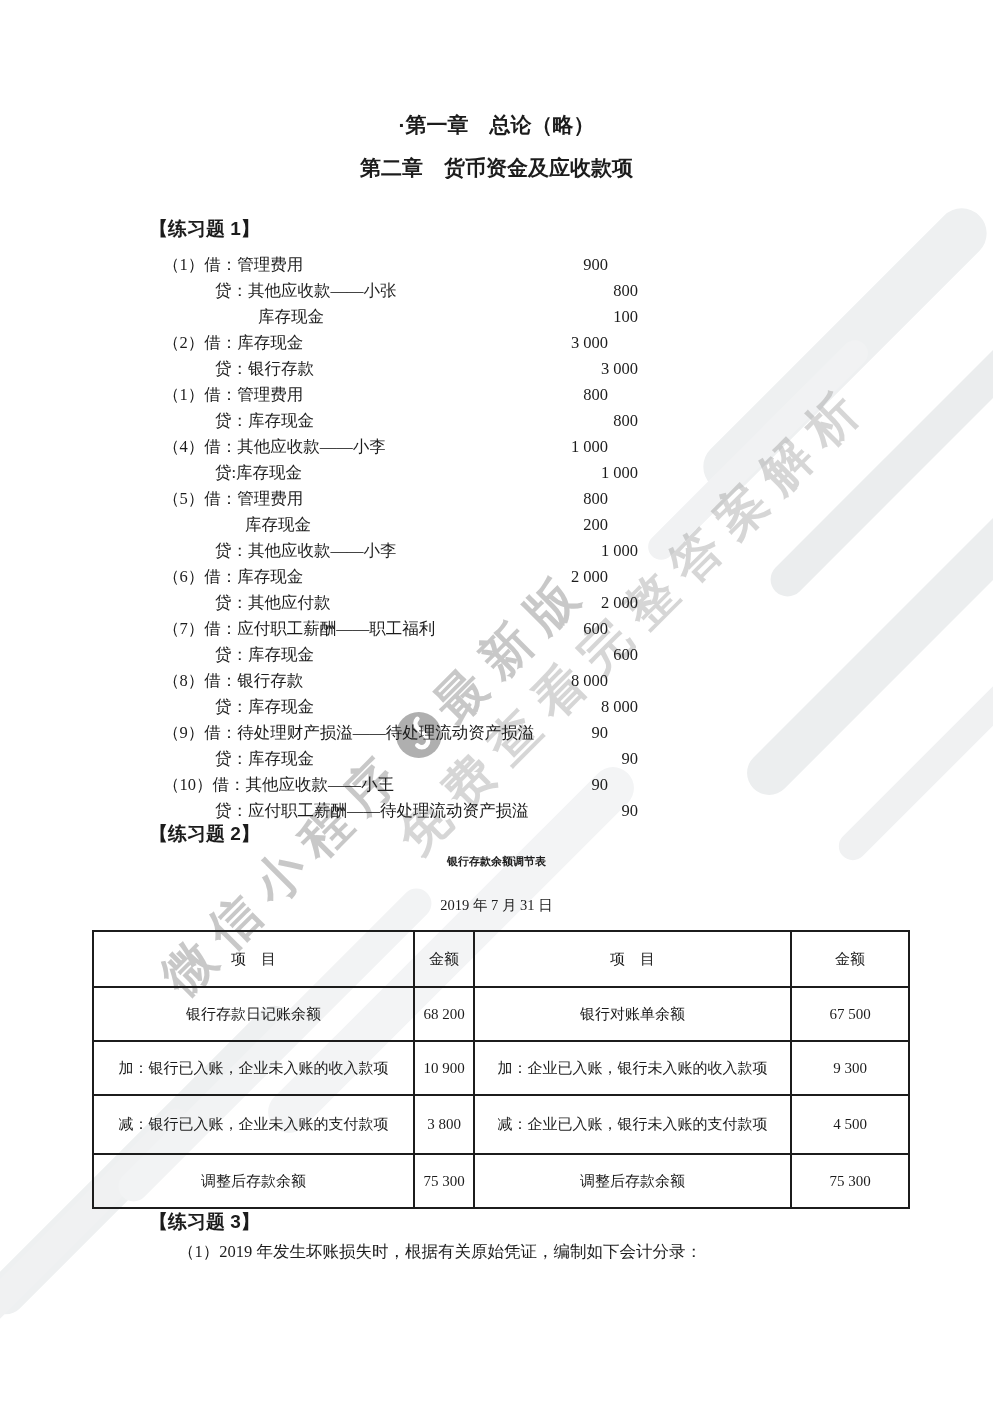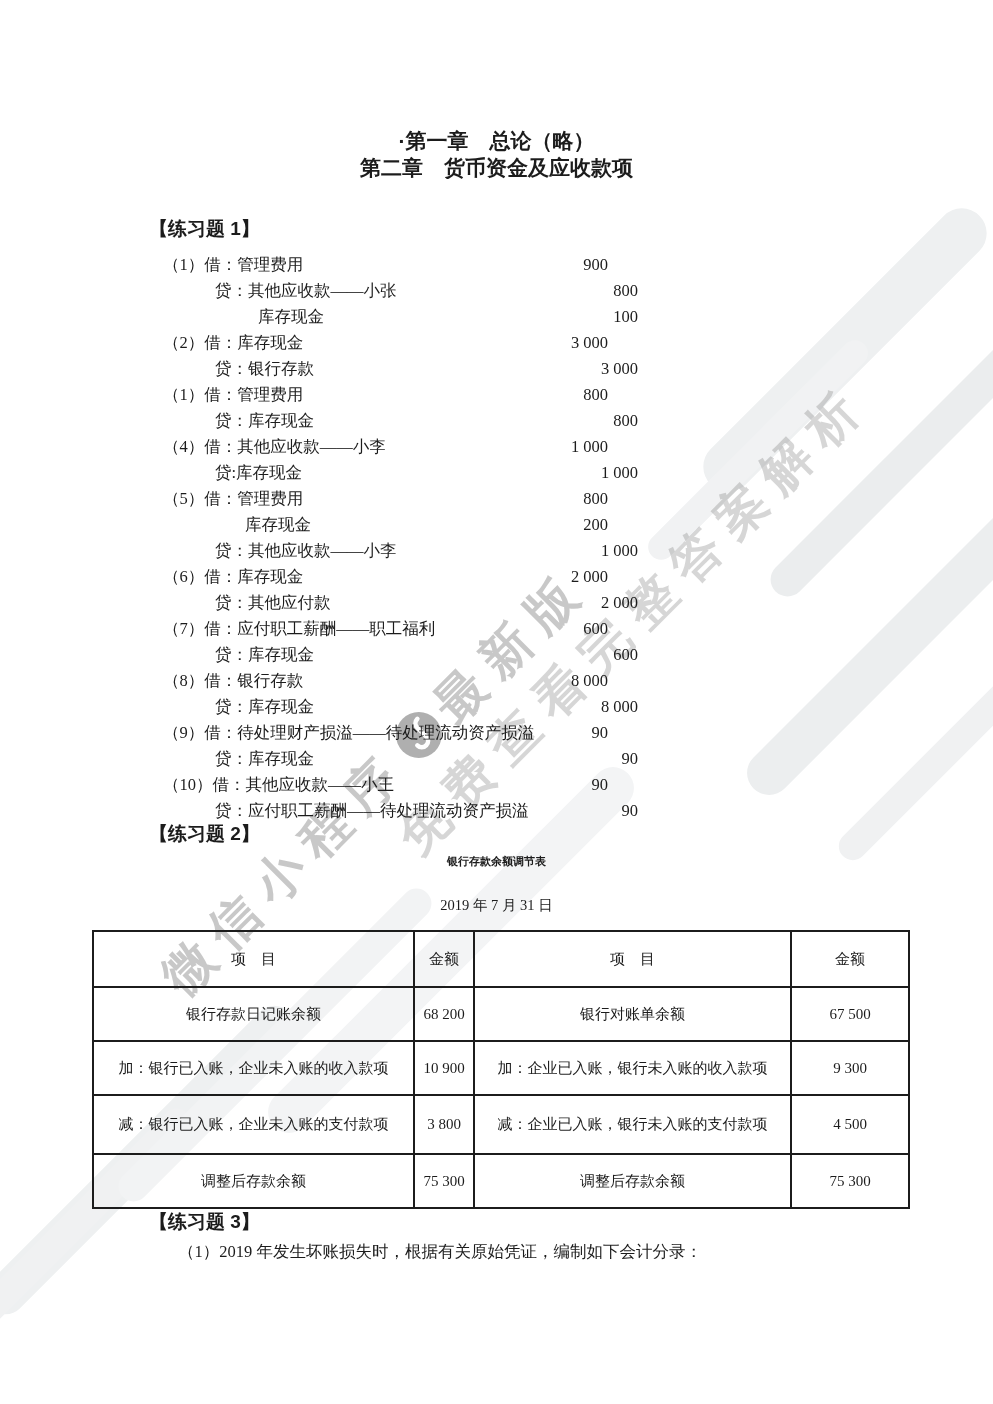--- a/index.html
+++ b/index.html
@@ -37,21 +37,21 @@
 
   
   .content { position:absolute; left:0; top:0; width:993px; height:1404px; z-index:2; }
 
   .h-center {
     position:absolute; left:0; width:100%;
     text-align:center;
     font-family:"Liberation Sans","DejaVu Sans",sans-serif;
     font-weight:bold;
   }
-  #chapter1 { top:127px; font-size:21px; }
+  #chapter1 { top:111px; font-size:21px; }
   #chapter2 { top:154px; font-size:21px; }
 
   .ex-label {
     position:absolute; left:149px;
     font-family:"Liberation Sans","DejaVu Sans",sans-serif;
     font-weight:bold; font-size:19px;
   }
   #ex1 { top:216px; }
   #ex2 { top:821px; }
   #ex3 { top:1209px; }

